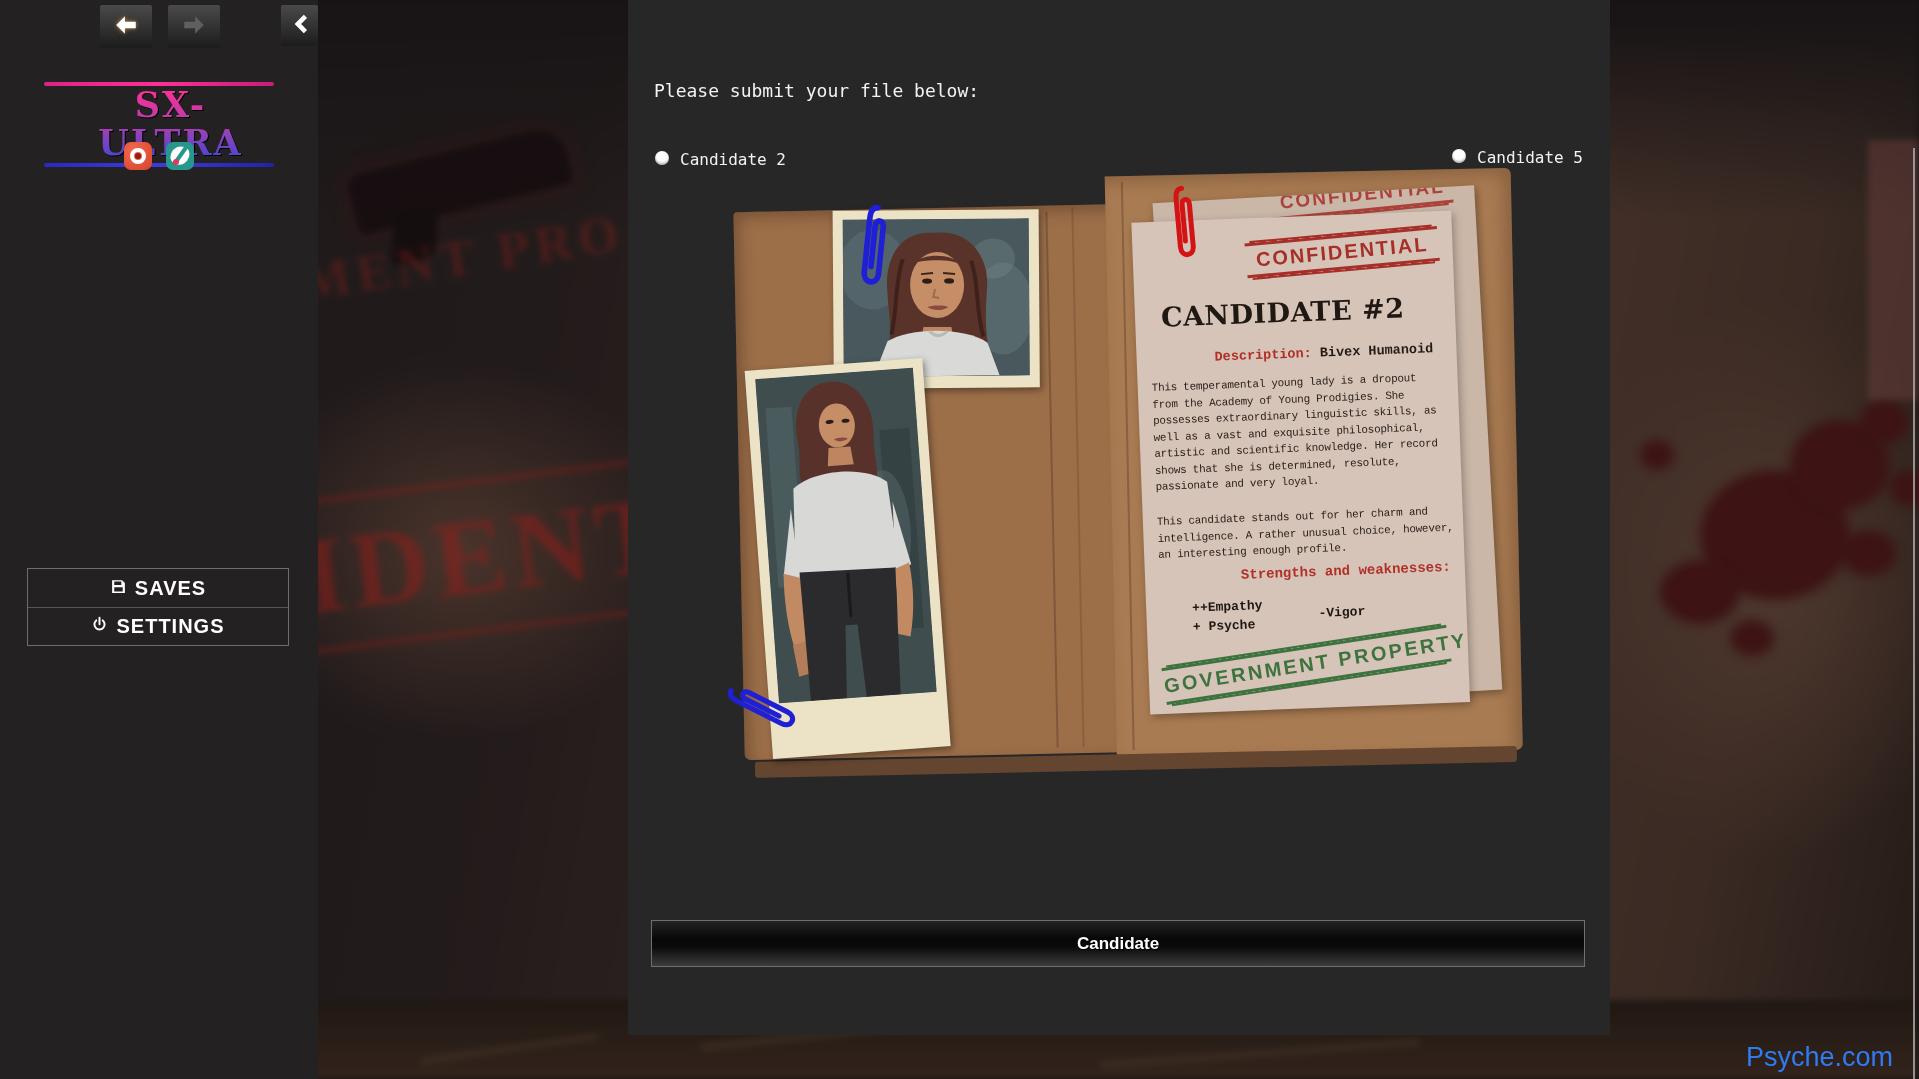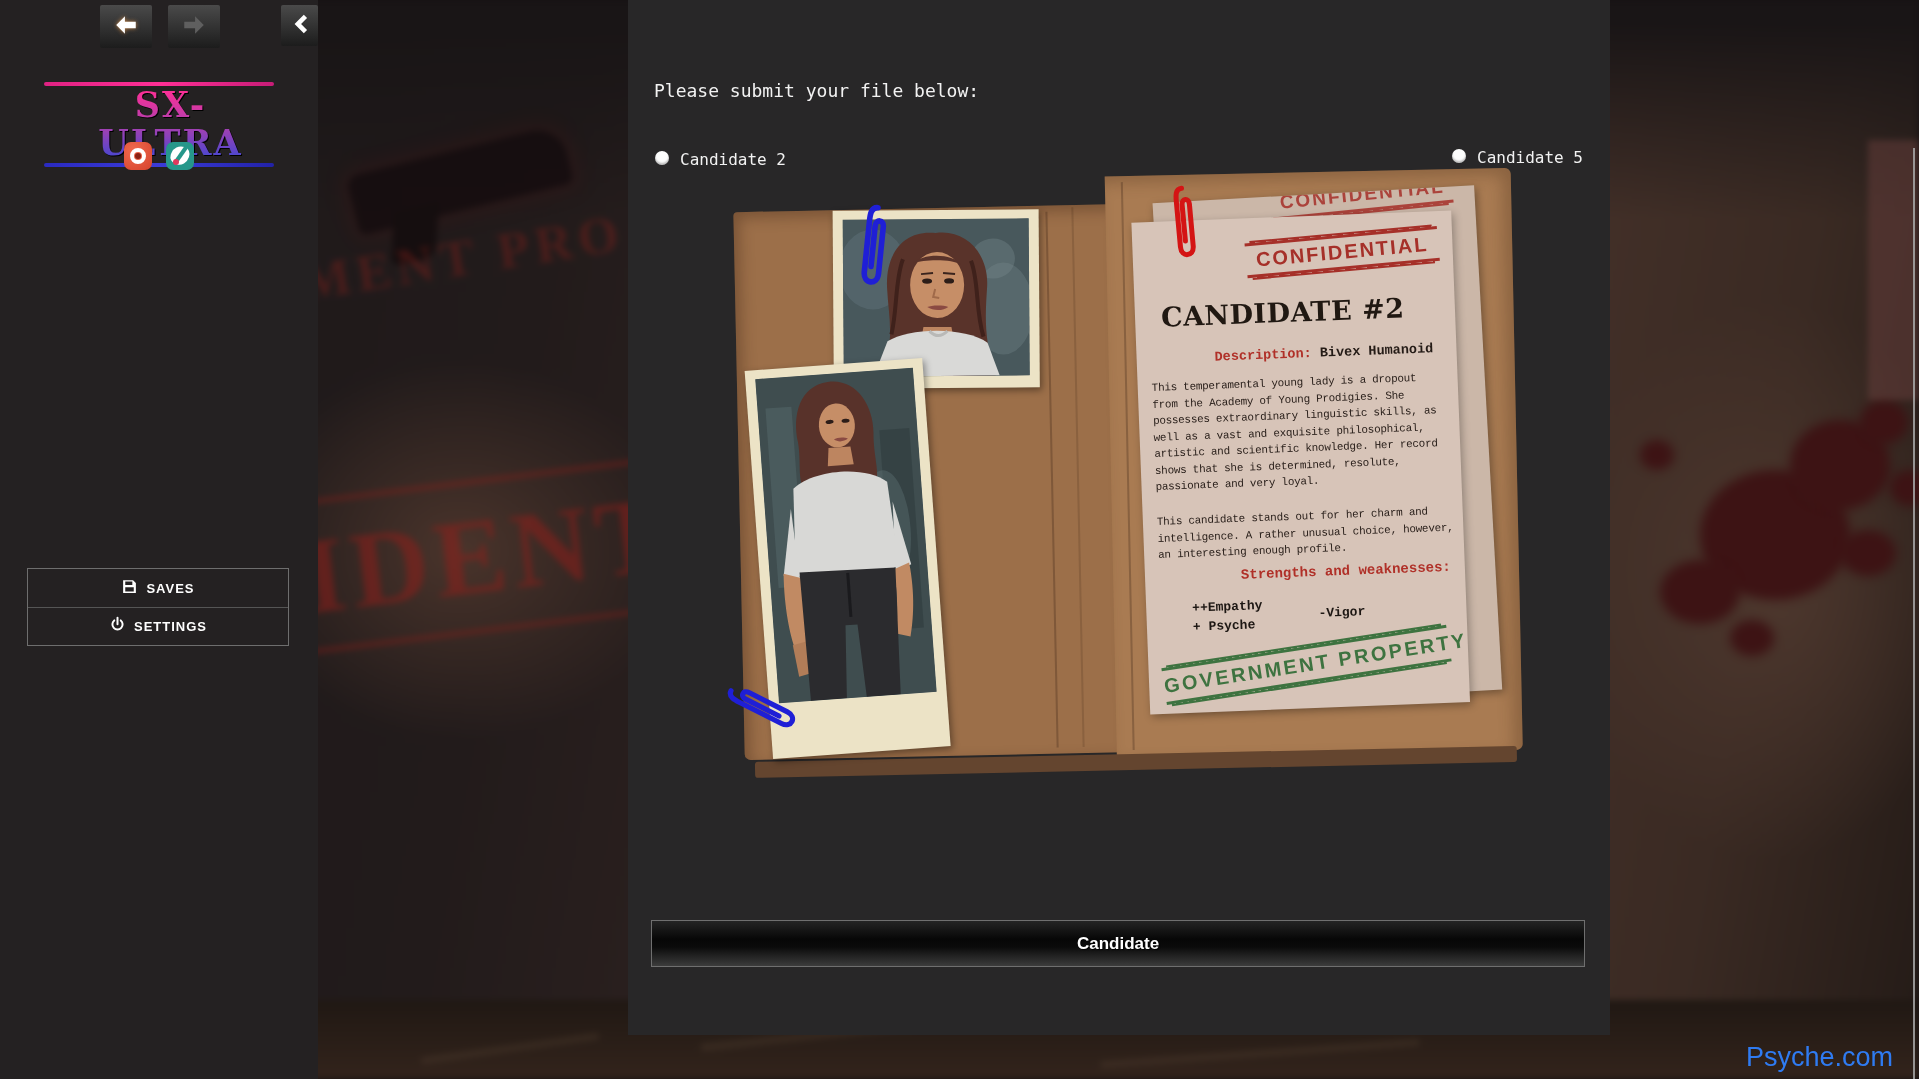--- a/index.html
+++ b/index.html
@@ -132,21 +132,21 @@
   .icon-patreon .dot{position:absolute;left:11px;top:11px;width:6px;height:6px;border-radius:50%;background:#8c2214;}
   .icon-app{left:166px;background:#26978a;}
   .icon-app .blob{position:absolute;left:5px;top:4px;width:18px;height:19px;background:#fff;
     border-radius:62% 38% 55% 45%/55% 45% 60% 40%;transform:rotate(18deg);}
   .icon-app .slash{position:absolute;left:12px;top:3px;width:4px;height:22px;background:#26978a;transform:rotate(35deg);}
   .icon-app .pip{position:absolute;left:7px;top:17px;width:6px;height:6px;border-radius:50%;background:#e03a5e;}
   .menu{position:absolute;left:27px;top:568px;width:262px;border:1px solid #6e6e6e;background:#242122;}
   .menu-row{height:38px;display:flex;align-items:center;justify-content:center;gap:8px;cursor:pointer;}
   .menu-row + .menu-row{border-top:1px solid #555;}
   .menu-row svg{width:17px;height:17px;}
-  .menu-label{color:#fff;font-size:13px;font-weight:bold;letter-spacing:1px;}
+  .menu-label{color:#fff;font-size:20px;font-weight:bold;letter-spacing:1px;}
 
   
   .scroll-line{position:absolute;left:1913px;top:148px;width:2px;height:931px;background:#a8a8a8;opacity:.85;}
   .watermark{position:absolute;right:26px;bottom:6px;color:#2f7bf2;font-size:27px;
     font-family:"Liberation Sans",sans-serif;}
 </style>
 </head>
 <body>
 
 <div id="stage">

